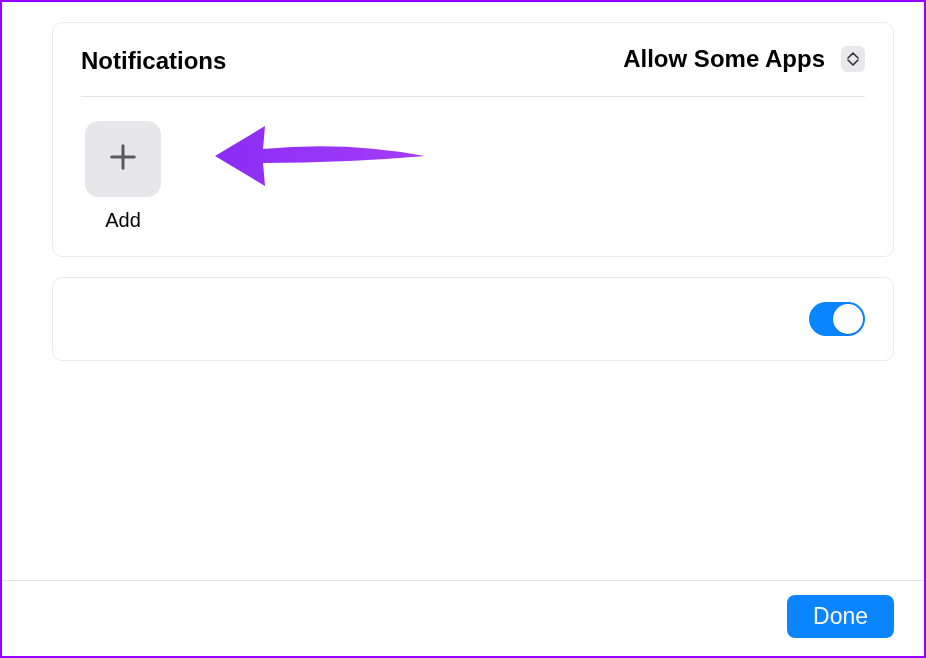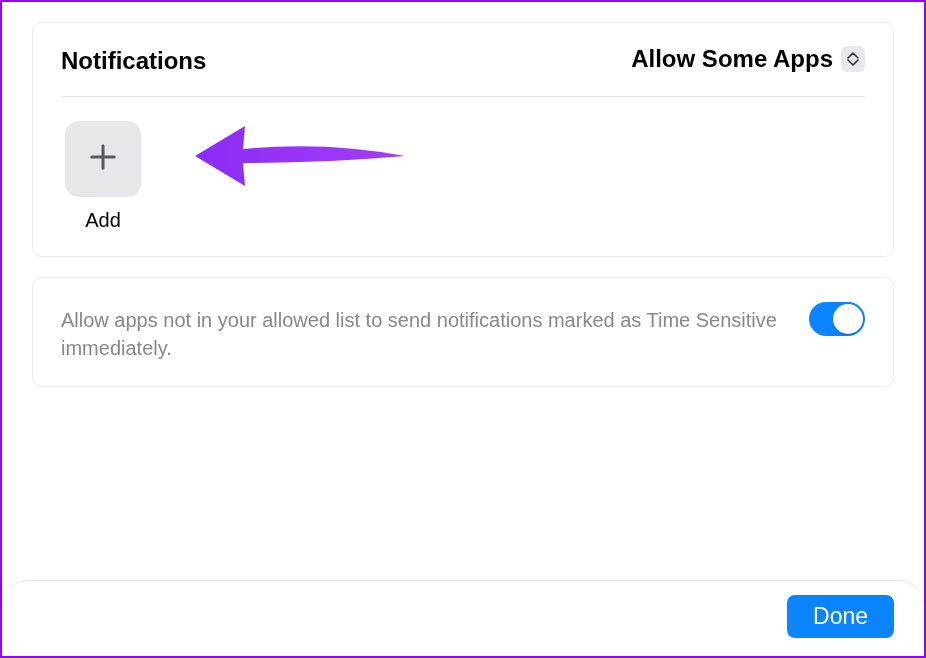--- a/index.html
+++ b/index.html
@@ -6,20 +6,21 @@
     body {
       width: 926px;
       height: 658px;
       font-family: -apple-system, "Helvetica Neue", Helvetica, Arial, sans-serif;
       background: #ffffff;
       border: 2px solid #9500ff;
       position: relative;
     }
     .content {
       padding: 20px 30px 0 30px;
+      margin-left: 20px;
     }
     .card {
       background: #ffffff;
       border: 1px solid #ebebeb;
       border-radius: 10px;
       padding: 22px 28px 24px 28px;
       margin-bottom: 20px;
     }
     .card-header {
       display: flex;
@@ -35,21 +36,21 @@
     .card-desc {
       font-size: 20px;
       color: #888888;
       line-height: 1.4;
       max-width: 530px;
       margin-top: 6px;
     }
     .dropdown {
       display: flex;
       align-items: center;
-      gap: 8px;
+      gap: 16px;
       cursor: pointer;
     }
     .dropdown-label {
       font-size: 24px;
       font-weight: 600;
       color: #000;
     }
     .stepper {
       width: 24px;
       height: 26px;
@@ -123,21 +124,20 @@
     .footer {
       position: absolute;
       bottom: 0;
       left: 0;
       right: 0;
       border-top: 1px solid #e5e5e5;
       padding: 14px 30px 18px 30px;
       display: flex;
       justify-content: flex-end;
       background: #fff;
-      border-radius: 26px;
     }
     .done-btn {
       background: #0a84ff;
       color: #ffffff;
       border: none;
       border-radius: 8px;
       font-size: 23px;
       font-weight: 500;
       padding: 8px 26px;
       cursor: pointer;
@@ -189,21 +189,20 @@
           </defs>
           <path d="M0 35 L50 5 L48 28 Q130 20 210 35 Q130 42 48 42 L50 65 Z" fill="url(#g)"></path>
         </svg>
       </div>
     </div>
   </div>
 
   <div class="card card2">
     <div class="toggle-row">
       <div class="toggle-text">
-        <div class="card-desc">Allow apps not in your allowed list to send notifications marked as Time Sensitive immediately.</div>
       </div>
       <div class="toggle">
         <div class="toggle-knob"></div>
       </div>
     </div>
   </div>
 
 </div>
 
 <div class="footer">

